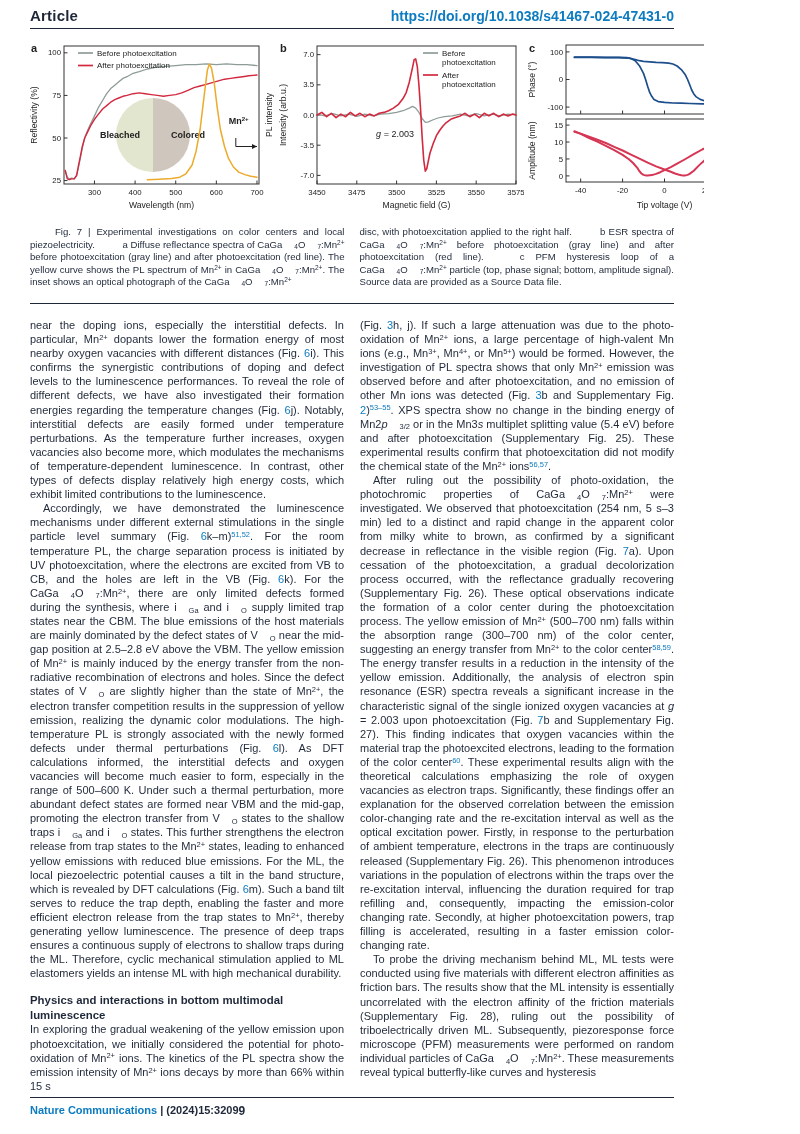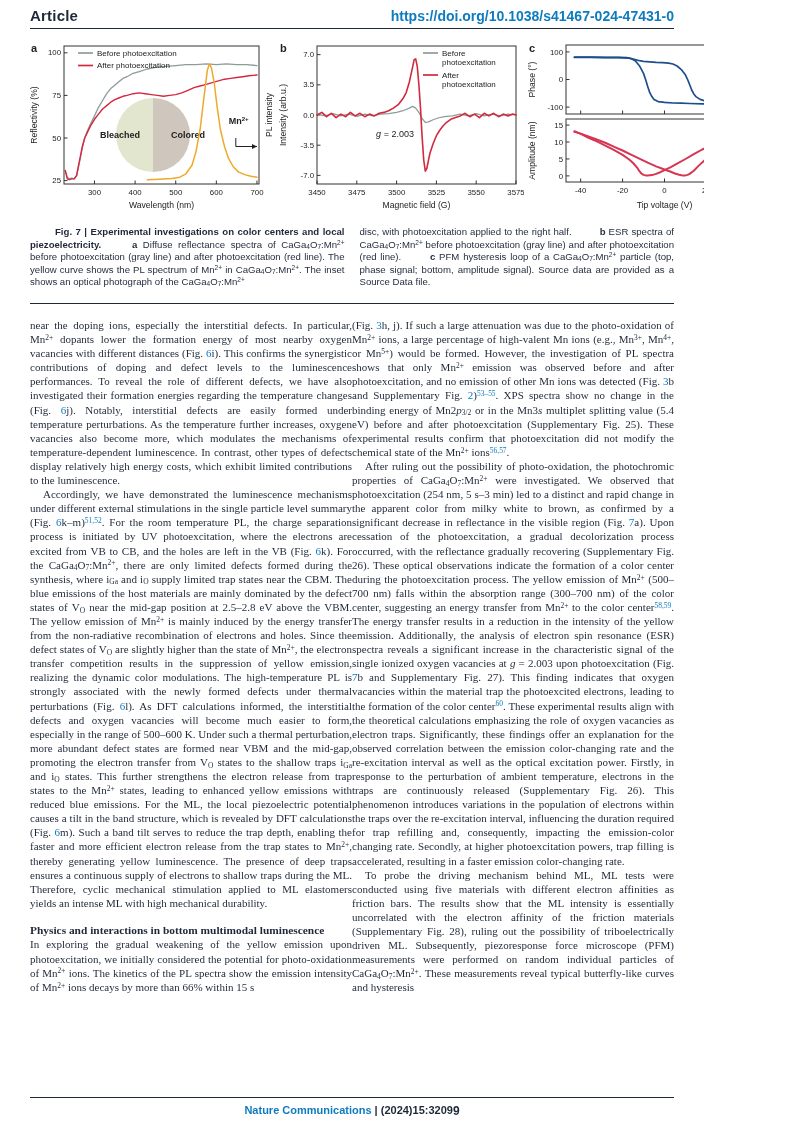--- a/index.html
+++ b/index.html
@@ -13,35 +13,35 @@
   .rule-thin{position:absolute;left:30px;right:30px;border-top:1px solid #1f2839;}
   
   .figrow{position:absolute;top:40px;left:28px;height:176px;display:flex;gap:1px;}
   .panel{position:relative;width:248px;height:176px;}
   .plabel{position:absolute;top:2px;left:3px;font-size:11px;font-weight:bold;color:#222;}
   svg{display:block;}
   
   .caption{position:absolute;top:226px;left:30px;right:30px;display:flex;gap:15px;
            font-size:9.6px;line-height:12.5px;text-align:justify;color:#1f2839;}
   .caption>div{flex:1;}
-  .caption strong{font-weight:bold;padding-left:25px;}
-  
-  .bodycols{position:absolute;top:318px;left:30px;right:30px;display:flex;gap:0;
-            font-family:Liberation Serif, serif;font-size:11px;line-height:14.1px;
+  .caption strong{font-weight:normal;padding-left:25px;}
+  
+  .bodycols{position:absolute;top:318px;left:30px;right:30px;display:flex;gap:16px;
+            font-family:Liberation Sans, sans-serif;font-size:11px;line-height:14.1px;
             text-align:justify;color:#1f2839;}
   .bodycols>div{flex:1;}
   .bodycols p{margin:0;}
   .bodycols p.indent{text-indent:13px;}
   .bodycols h3{font-size:11.4px;margin:13px 0 0 0;line-height:14.5px;text-align:left;}
   sup{font-size:68%;line-height:0;position:relative;vertical-align:baseline;top:-0.42em;}
-  sub{font-size:68%;line-height:0;position:relative;vertical-align:baseline;top:0.22em;}
+  sub{font-size:68%;line-height:0;position:relative;vertical-align:baseline;top:0.22em;padding-left:12px;}
   .link{color:#0c7bc0;}
   em{font-style:italic;}
   
-  .ftr{position:absolute;top:1104px;left:30px;right:30px;display:flex;justify-content:center;
+  .ftr{position:absolute;top:1104px;left:30px;right:30px;display:flex;justify-content:flex-start;
        font-size:11px;font-weight:bold;}
   .ftr .jr{color:#0c7bc0;}
   .ftr .pg{font-size:12px;}
 </style>
 </head>
 <body>
 
 <div class="page">
 
   <div class="hdr">

